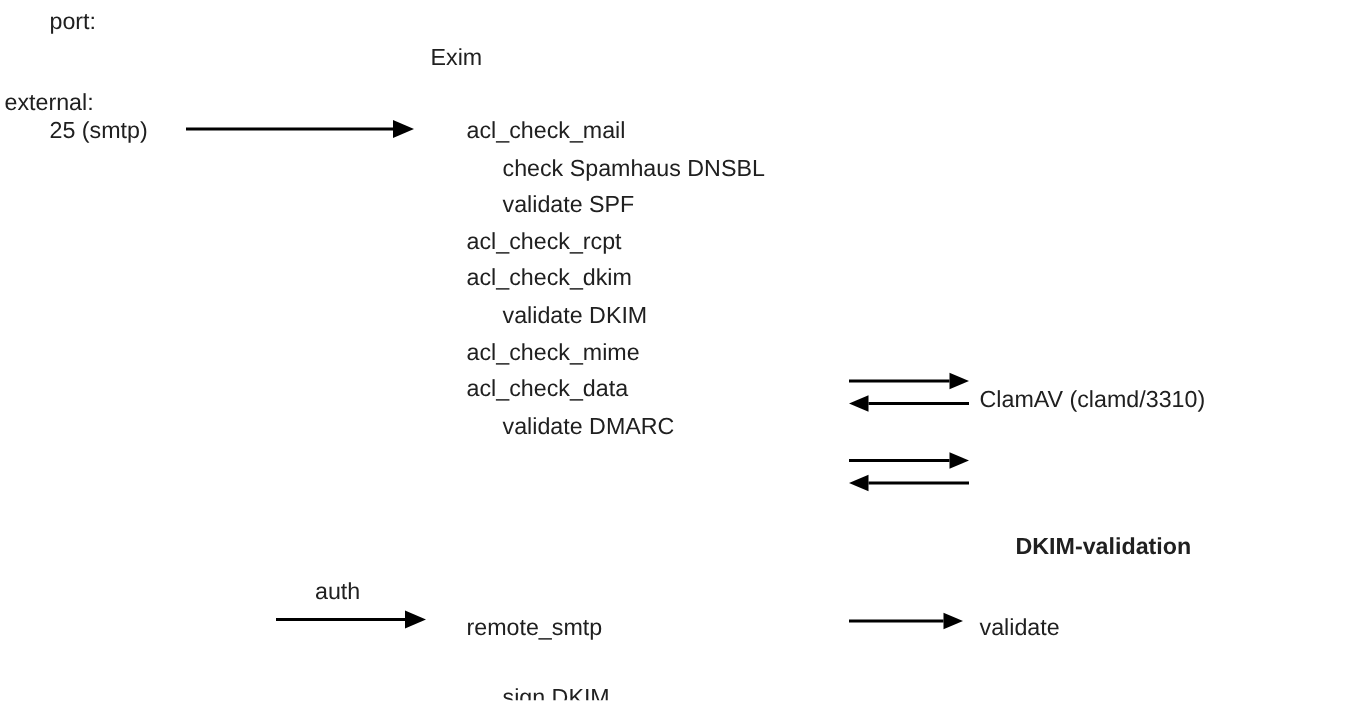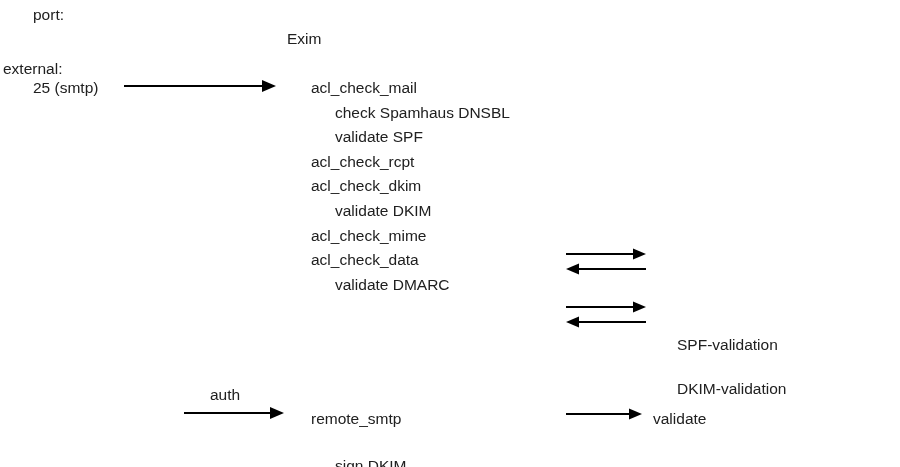--- a/index.html
+++ b/index.html
@@ -80,34 +80,34 @@
 
   <svg class="arrow-svg" style="left:566px; top:247px;" width="80" height="14">
     <line x1="0" y1="7" x2="67" y2="7"></line>
     <polygon points="67,1.5 80,7 67,12.5"></polygon>
   </svg>
   <svg class="arrow-svg" style="left:566px; top:262px;" width="80" height="14">
     <line x1="13" y1="7" x2="80" y2="7"></line>
     <polygon points="13,1.5 0,7 13,12.5"></polygon>
   </svg>
 
+  <div class="lbl" style="left:653px; top:258px;">ClamAV (clamd/3310)</div>
 
   <svg class="arrow-svg" style="left:566px; top:300px;" width="80" height="14">
     <line x1="0" y1="7" x2="67" y2="7"></line>
     <polygon points="67,1.5 80,7 67,12.5"></polygon>
   </svg>
   <svg class="arrow-svg" style="left:566px; top:315px;" width="80" height="14">
     <line x1="13" y1="7" x2="80" y2="7"></line>
     <polygon points="13,1.5 0,7 13,12.5"></polygon>
   </svg>
 
 
-  <div class="lbl" style="left:677px; top:336px;">SPF-validation</div>
 
-  <div class="lbl" style="left:677px; top:380px;">DKIM-validation</div>
+  <div class="lbl" style="left:677px; top:356px;font-weight:bold;">DKIM-validation</div>
 
   <svg class="arrow-svg" style="left:566px; top:407px;" width="76" height="14">
     <line x1="0" y1="7" x2="63" y2="7"></line>
     <polygon points="63,1.5 76,7 63,12.5"></polygon>
   </svg>
 
   <div class="lbl" style="left:653px; top:410px;">validate</div>
 
 </div>
 

